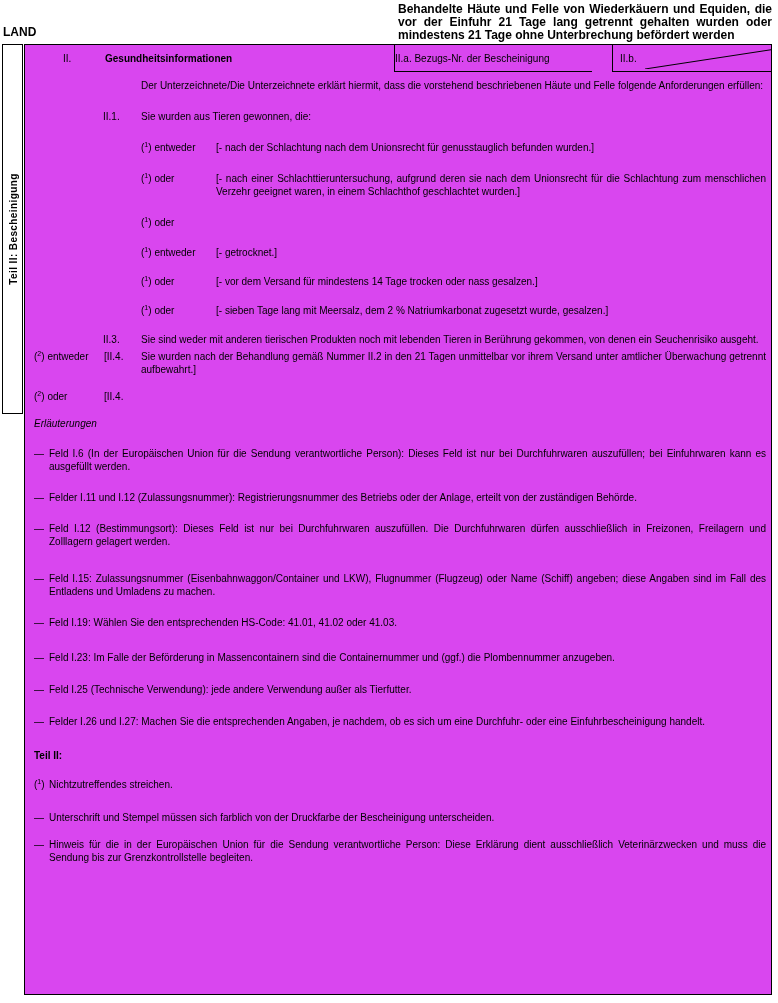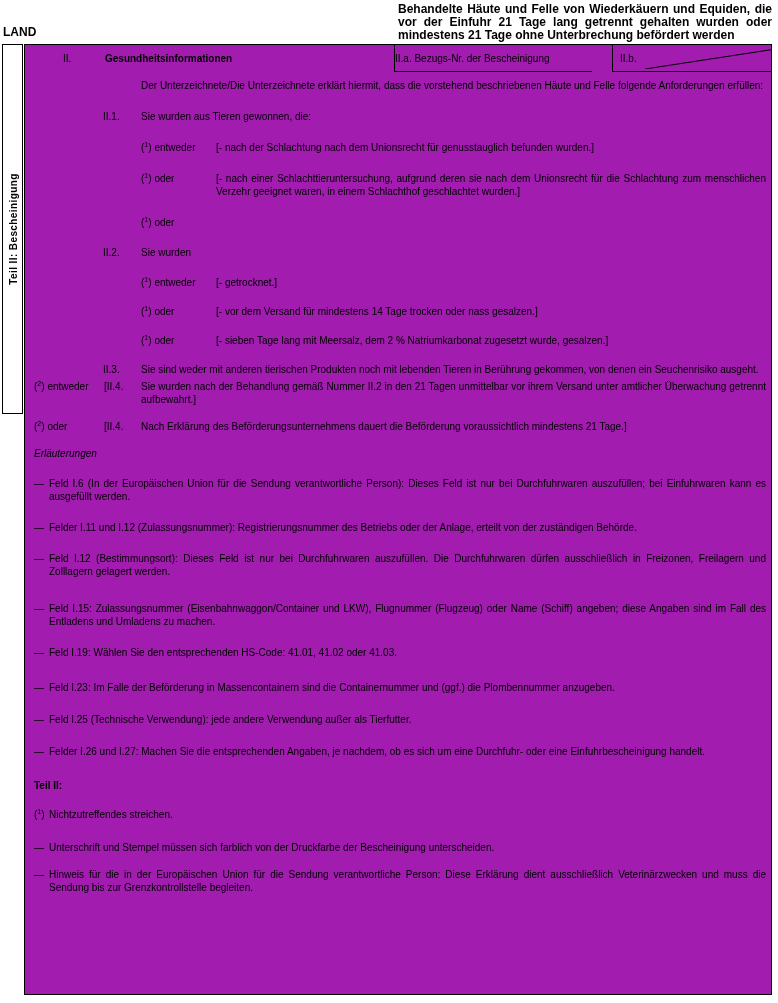--- a/index.html
+++ b/index.html
@@ -25,21 +25,21 @@
     border:1px solid #000;background:#fff;
   }
   .side-box span{
     position:absolute;left:50%;top:50%;
     transform:translate(-50%,-50%) rotate(-90deg);
     white-space:nowrap;font-weight:bold;font-size:10px;letter-spacing:0.4px;
   }
 
   .main-box{
     position:absolute;left:24px;top:44px;width:746px;height:949px;
-    border:1px solid #000;background:#a21caf;overflow:hidden;
+    border:1px solid #000;background:#d946ef;overflow:hidden;
   }
 
   .hdr-row{position:relative;height:28px;}
   .hdr-no{position:absolute;left:38px;top:7px;}
   .hdr-title{position:absolute;left:80px;top:7px;font-weight:bold;}
   .cell-iia{
     position:absolute;left:369px;top:0;width:198px;height:27px;
     border-left:1px solid #000;border-bottom:1px solid #000;
     padding:7px 0 0 0;box-sizing:border-box;
   }
@@ -109,24 +109,20 @@
 
     <div class="clause mb18">
       <span><span>(<sup>1</sup>)</span> <span>oder</span></span>
       <span class="jtext">[- nach einer Schlachttieruntersuchung, aufgrund deren sie nach dem Unionsrecht für die Schlachtung zum menschlichen Verzehr geeignet waren, in einem Schlachthof geschlachtet wurden.]</span>
     </div>
 
     <div class="clause mb17">
       <span><span>(<sup>1</sup>)</span> <span>oder</span></span>
     </div>
 
-    <div class="row-num mb17">
-      <span>II.2.</span>
-      <span>Sie wurden</span>
-    </div>
 
     <div class="clause mb16">
       <span><span>(<sup>1</sup>)</span> <span>entweder</span></span>
       <span class="jtext">[- getrocknet.]</span>
     </div>
 
     <div class="clause mb16">
       <span><span>(<sup>1</sup>)</span> <span>oder</span></span>
       <span class="jtext">[- vor dem Versand für mindestens 14 Tage trocken oder nass gesalzen.]</span>
     </div>
@@ -143,21 +139,20 @@
 
     <div class="row-ii4 mb14">
       <span><span>(<sup>2</sup>)</span> <span>entweder</span></span>
       <span>[II.4.</span>
       <span class="jtext">Sie wurden nach der Behandlung gemäß Nummer II.2 in den 21 Tagen unmittelbar vor ihrem Versand unter amtlicher Überwachung getrennt aufbewahrt.]</span>
     </div>
 
     <div class="row-ii4 mb14">
       <span><span>(<sup>2</sup>)</span> <span>oder</span></span>
       <span>[II.4.</span>
-      <span class="jtext">Nach Erklärung des Beförderungsunternehmens dauert die Beförderung voraussichtlich mindestens 21 Tage.]</span>
     </div>
 
     <div class="italic mb17">Erläuterungen</div>
 
 
     <div class="note mb18">
       <span>—</span>
       <span class="jtext">Feld I.6 (In der Europäischen Union für die Sendung verantwortliche Person): Dieses Feld ist nur bei Durchfuhrwaren auszufüllen; bei Einfuhr­waren kann es ausgefüllt werden.</span>
     </div>
 

